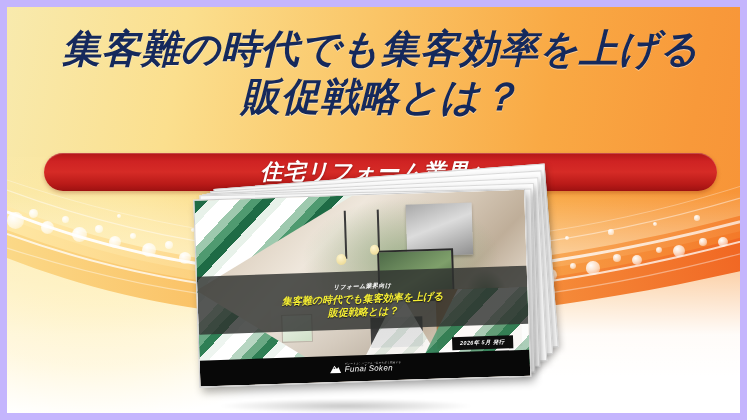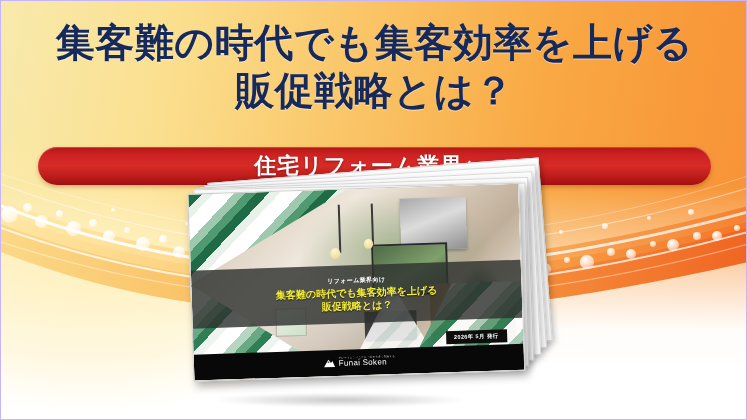--- a/index.html
+++ b/index.html
@@ -4,21 +4,21 @@
 <style>
   html,body{margin:0;padding:0;}
   body{
     width:747px;height:420px;overflow:hidden;
     font-family:"Liberation Sans","DejaVu Sans",sans-serif;
     background:#ffffff;
   }
   .stage{
     position:relative;width:747px;height:420px;overflow:hidden;
     background:#5eead4;
-    border:1px solid #c4b5fd;box-sizing:border-box;
+    border:7px solid #c4b5fd;box-sizing:border-box;font-style:italic;
   }
 
   
   .bg-gradient{
     position:absolute;left:0;top:0;width:747px;height:420px;
     background:
       linear-gradient(to bottom,
         rgba(255,255,255,0) 0%,
         rgba(255,255,255,0) 44%,
         rgba(255,255,255,0.55) 62%,

